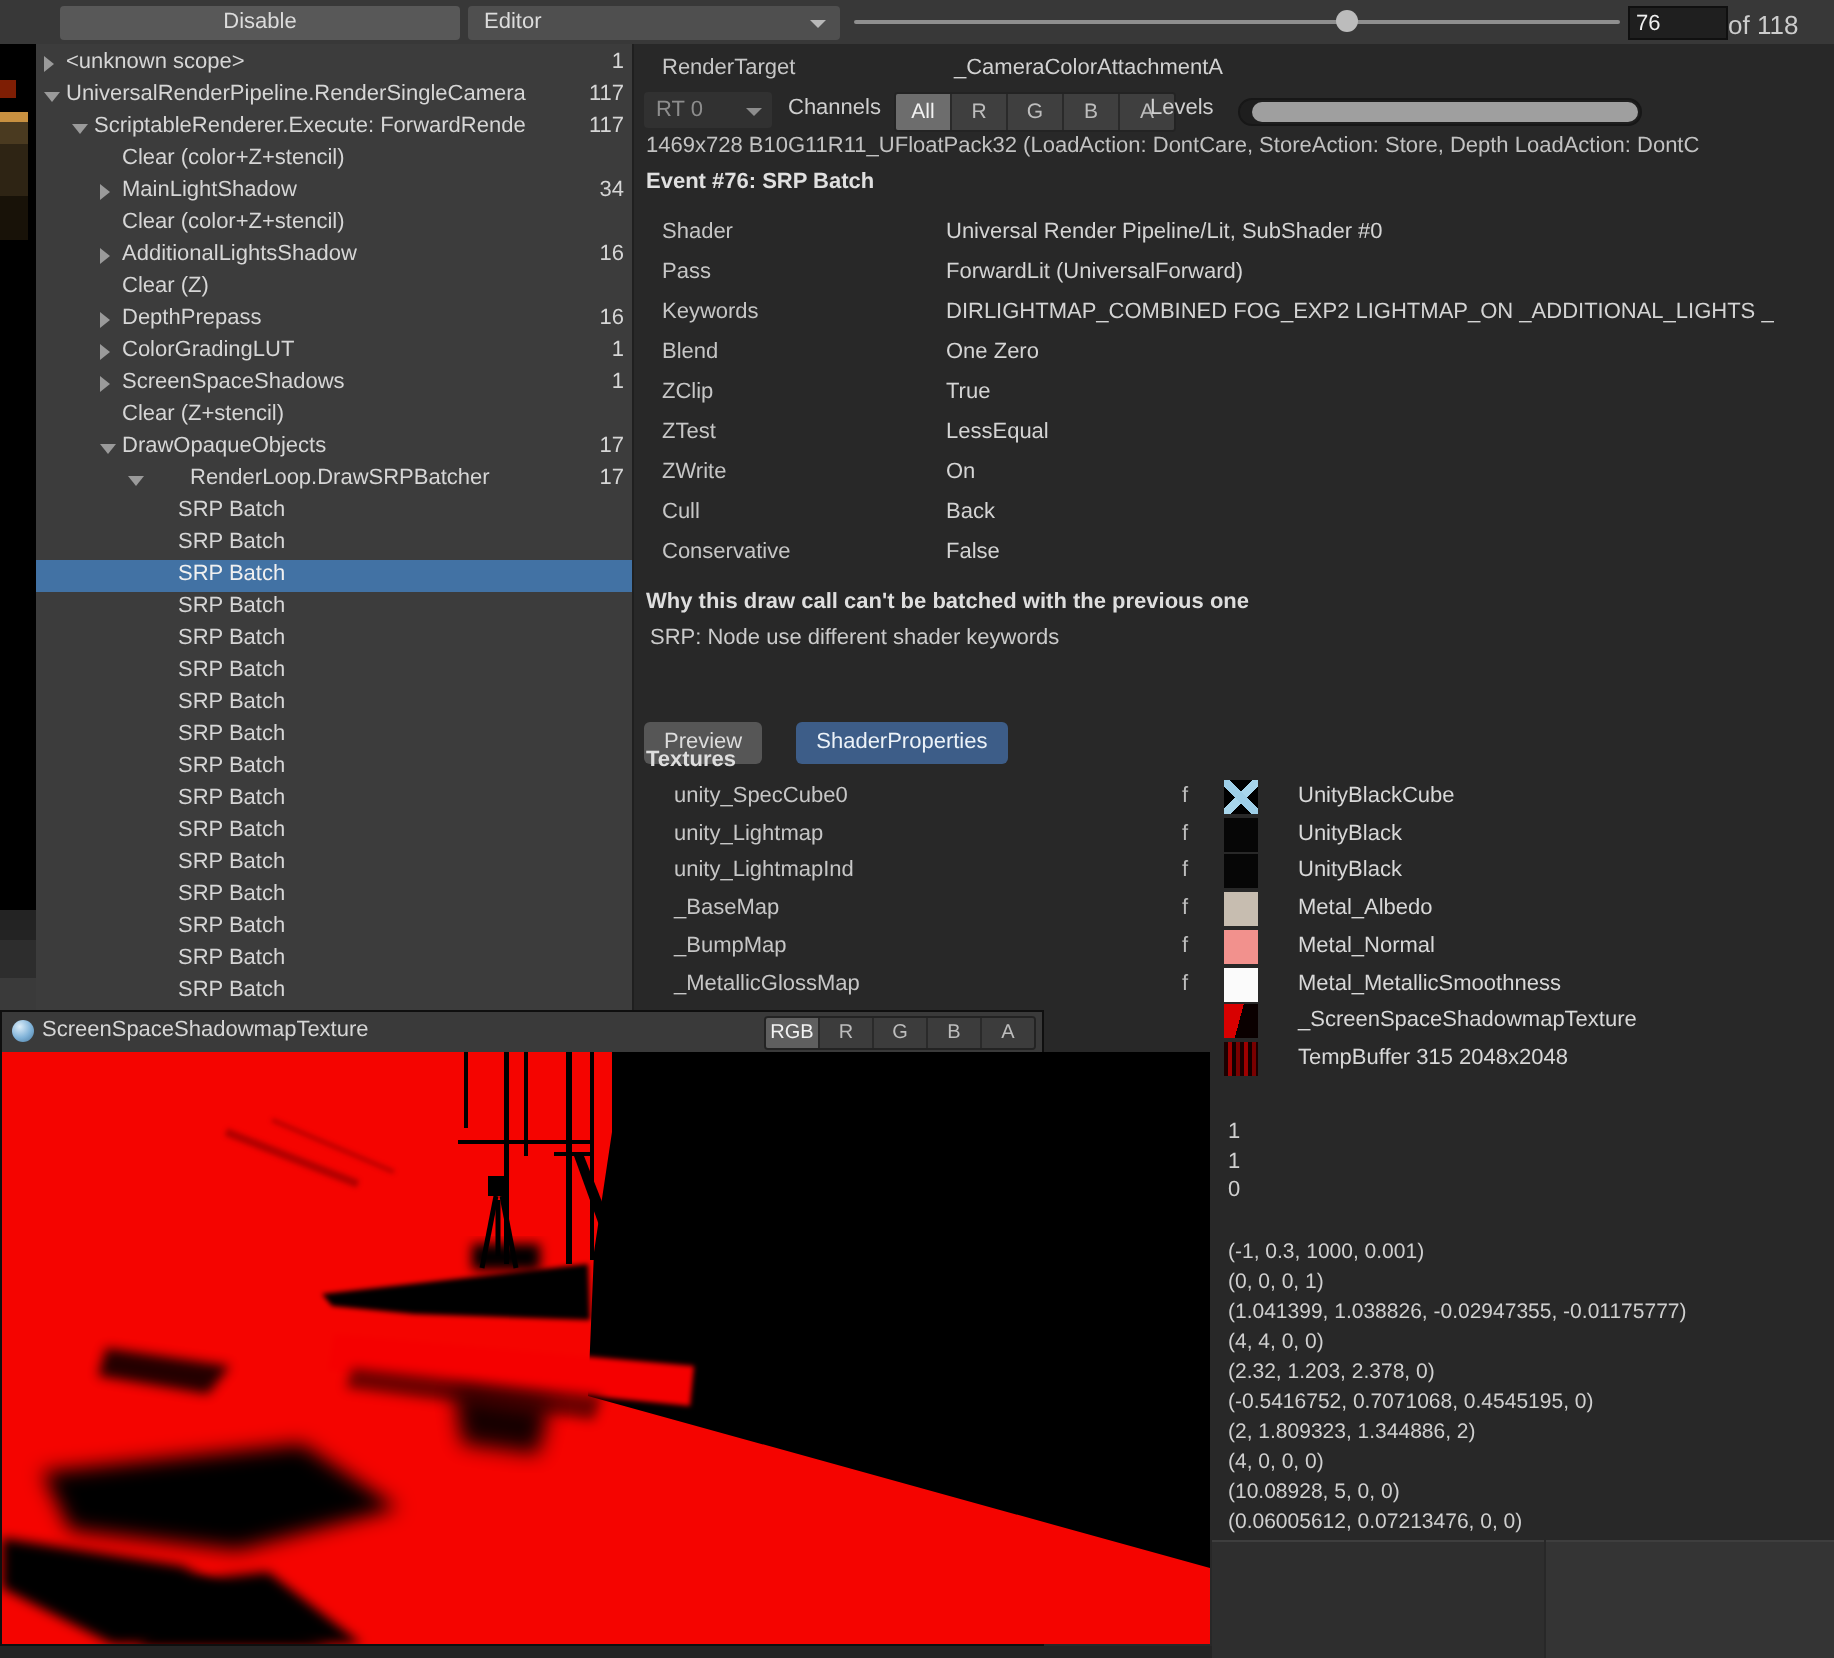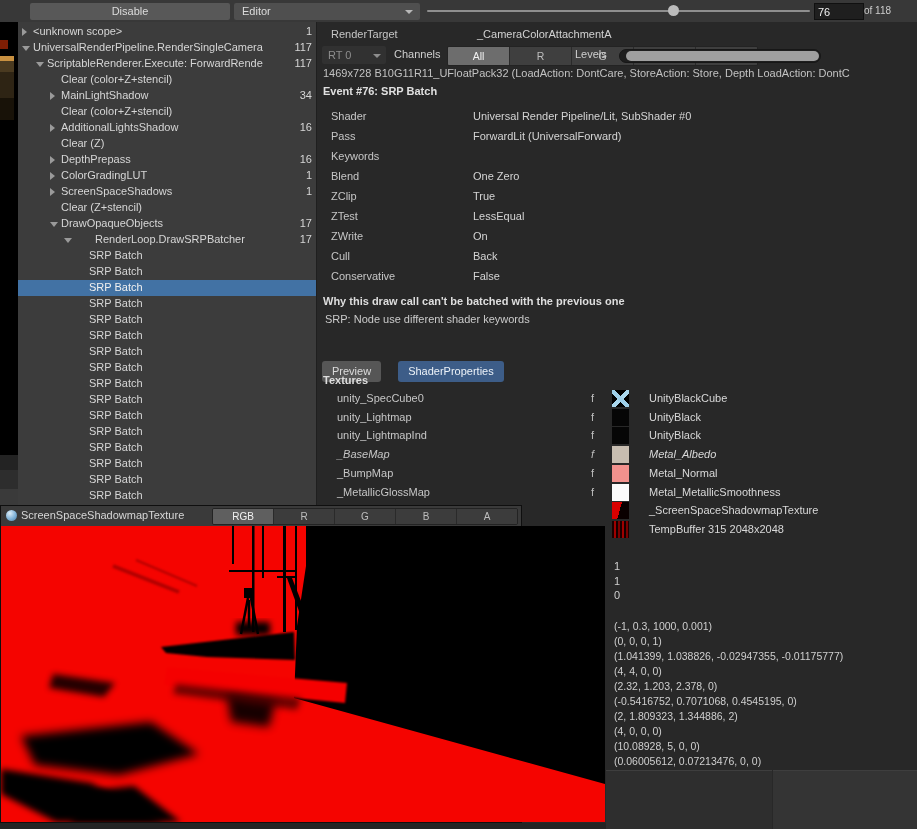--- a/index.html
+++ b/index.html
@@ -11,21 +11,21 @@
   #toolbar{position:absolute;left:0;top:0;width:917px;height:22px;background:#383838;border-bottom:1px solid #262626}
   #disable-btn{position:absolute;left:30px;top:3px;width:200px;height:17px;background:#585858;border-radius:2px;
                color:#dcdcdc;font-size:11px;text-align:center;line-height:17px;cursor:default}
   #editor-dd{position:absolute;left:234px;top:3px;width:186px;height:17px;background:#4f4f4f;border-radius:2px;
              color:#dcdcdc;font-size:11px;line-height:17px;padding-left:8px;box-sizing:border-box}
   #editor-dd .caret{position:absolute;right:7px;top:7px;width:0;height:0;border:4px solid transparent;border-top-color:#b8b8b8;border-bottom:none}
   #frame-slider-track{position:absolute;left:427px;top:10px;width:383px;height:2px;background:#8f8f8f;border-radius:1px}
   #frame-slider-handle{position:absolute;left:668px;top:5px;width:11px;height:11px;border-radius:50%;background:#bcbcbc}
   #frame-input{position:absolute;left:814px;top:3px;width:42px;height:15px;background:#1f1f1f;border:1px solid #101010;
                color:#efefef;font-size:11px;font-family:inherit;padding:0 3px}
-  #frame-total{position:absolute;left:864px;top:5px;font-size:10px;color:#cccccc;white-space:nowrap}
+  #frame-total{position:absolute;left:864px;top:5px;font-size:13px;color:#cccccc;white-space:nowrap}
 
   
   #ls-black{left:0;top:22px;width:18px;height:483px;background:#000}
   #ls-red{left:0;top:40px;width:8px;height:9px;background:#7e1e04}
   #ls-frag{left:0;top:56px;width:14px;height:64px;
            background:linear-gradient(180deg,#c89040 0 5px,#4a3a20 5px 16px,#2e2414 16px 42px,#181208 42px 64px)}
   #ls-g1{left:0;top:455px;width:18px;height:15px;background:#232323}
   #ls-g2{left:0;top:470px;width:18px;height:19px;background:#2d2d2d}
   #ls-g3{left:0;top:489px;width:18px;height:16px;background:#3a3a3a}
 
@@ -43,21 +43,21 @@
   
   #right-panel{position:absolute;left:316px;top:22px;width:601px;height:807px;background:#282828;font-size:11px;
                color:#c9c9c9;border-left:1px solid #1f1f1f;box-sizing:border-box}
   #rt-label{position:absolute;left:14px;top:6px;color:#c6c6c6}
   #rt-value{position:absolute;left:160px;top:6px;color:#d2d2d2}
   #rt-dd{position:absolute;left:5px;top:24px;width:64px;height:18px;background:#313131;border-radius:2px;
          color:#8d8d8d;line-height:18px;padding-left:6px;box-sizing:border-box}
   #rt-dd .caret{position:absolute;right:5px;top:8px;width:0;height:0;border:4px solid transparent;border-top-color:#8d8d8d;border-bottom:none}
   #channels-label{position:absolute;left:77px;top:26px;color:#cfcfcf}
   .chan-group{position:absolute;display:flex;border:1px solid #232323;border-radius:2px;overflow:hidden;background:#3f3f3f}
-  .chan-btn{height:18px;line-height:18px;min-width:23px;padding:0 19px;text-align:center;font-size:10.5px;
+  .chan-btn{height:18px;line-height:18px;min-width:23px;padding:0 2px;text-align:center;font-size:10.5px;
             background:#3f3f3f;color:#bdbdbd;border-right:1px solid #2a2a2a;cursor:default}
   .chan-btn:last-child{border-right:none}
   .chan-btn.active{background:#6d6d6d;color:#f2f2f2}
   #top-chans{left:130px;top:24px}
   #levels-label{position:absolute;left:258px;top:26px;color:#cfcfcf}
   #levels-wrap{position:absolute;left:302px;top:27px;width:202px;height:14px;background:#1e1e1e;border-radius:7px;
                border:1px solid #171717;box-sizing:border-box}
   #levels-bar{position:absolute;left:6px;top:1px;right:1px;bottom:1px;background:#9f9f9f;border-radius:6px}
   #target-info{position:absolute;left:6px;top:45px;width:592px;white-space:nowrap;overflow:hidden;color:#c2c2c2}
   #event-title{position:absolute;left:6px;top:63px;font-weight:bold;color:#e0e0e0}
@@ -271,20 +271,21 @@
       <div class="prop-row">
         <span class="plabel">Shader</span>
         <span class="pvalue">Universal Render Pipeline/Lit, SubShader #0</span>
       </div>
       <div class="prop-row">
         <span class="plabel">Pass</span>
         <span class="pvalue">ForwardLit (UniversalForward)</span>
       </div>
       <div class="prop-row">
         <span class="plabel">Keywords</span>
+        <span class="pvalue">DIRLIGHTMAP_COMBINED FOG_EXP2 LIGHTMAP_ON _ADDITIONAL_LIGHTS _</span>
       </div>
       <div class="prop-row">
         <span class="plabel">Blend</span>
         <span class="pvalue">One Zero</span>
       </div>
       <div class="prop-row">
         <span class="plabel">ZClip</span>
         <span class="pvalue">True</span>
       </div>
       <div class="prop-row">
@@ -326,21 +327,21 @@
         <span class="tex-type">f</span>
         <span class="tex-thumb th-black"></span>
         <span class="tex-name">UnityBlack</span>
       </div>
       <div class="tex-row" style="top: 37.4px; padding-left: 28px;">
         <span class="tex-prop">unity_LightmapInd</span>
         <span class="tex-type">f</span>
         <span class="tex-thumb th-black"></span>
         <span class="tex-name">UnityBlack</span>
       </div>
-      <div class="tex-row" style="top: 56.1px; font-style: italic;">
+      <div class="tex-row" style="top: 56.1px;">
         <span class="tex-prop">_BaseMap</span>
         <span class="tex-type">f</span>
         <span class="tex-thumb th-albedo"></span>
         <span class="tex-name">Metal_Albedo</span>
       </div>
       <div class="tex-row" style="top: 74.8px;">
         <span class="tex-prop">_BumpMap</span>
         <span class="tex-type">f</span>
         <span class="tex-thumb th-normal"></span>
         <span class="tex-name">Metal_Normal</span>

